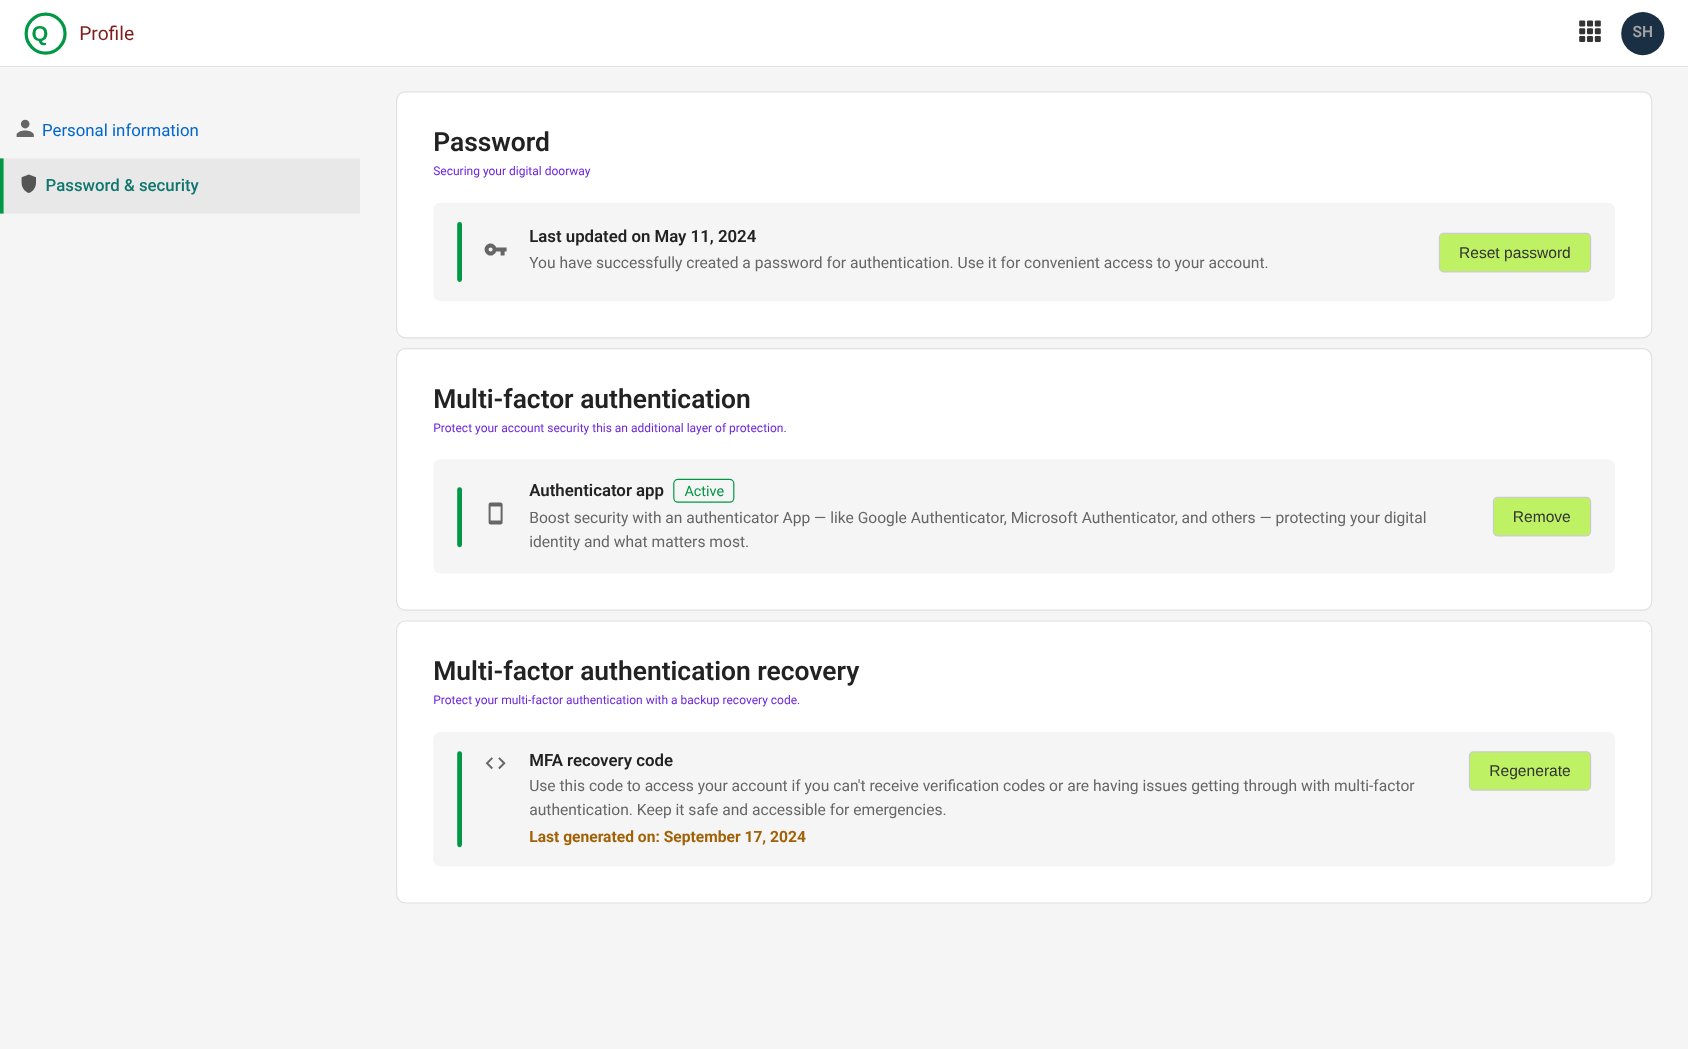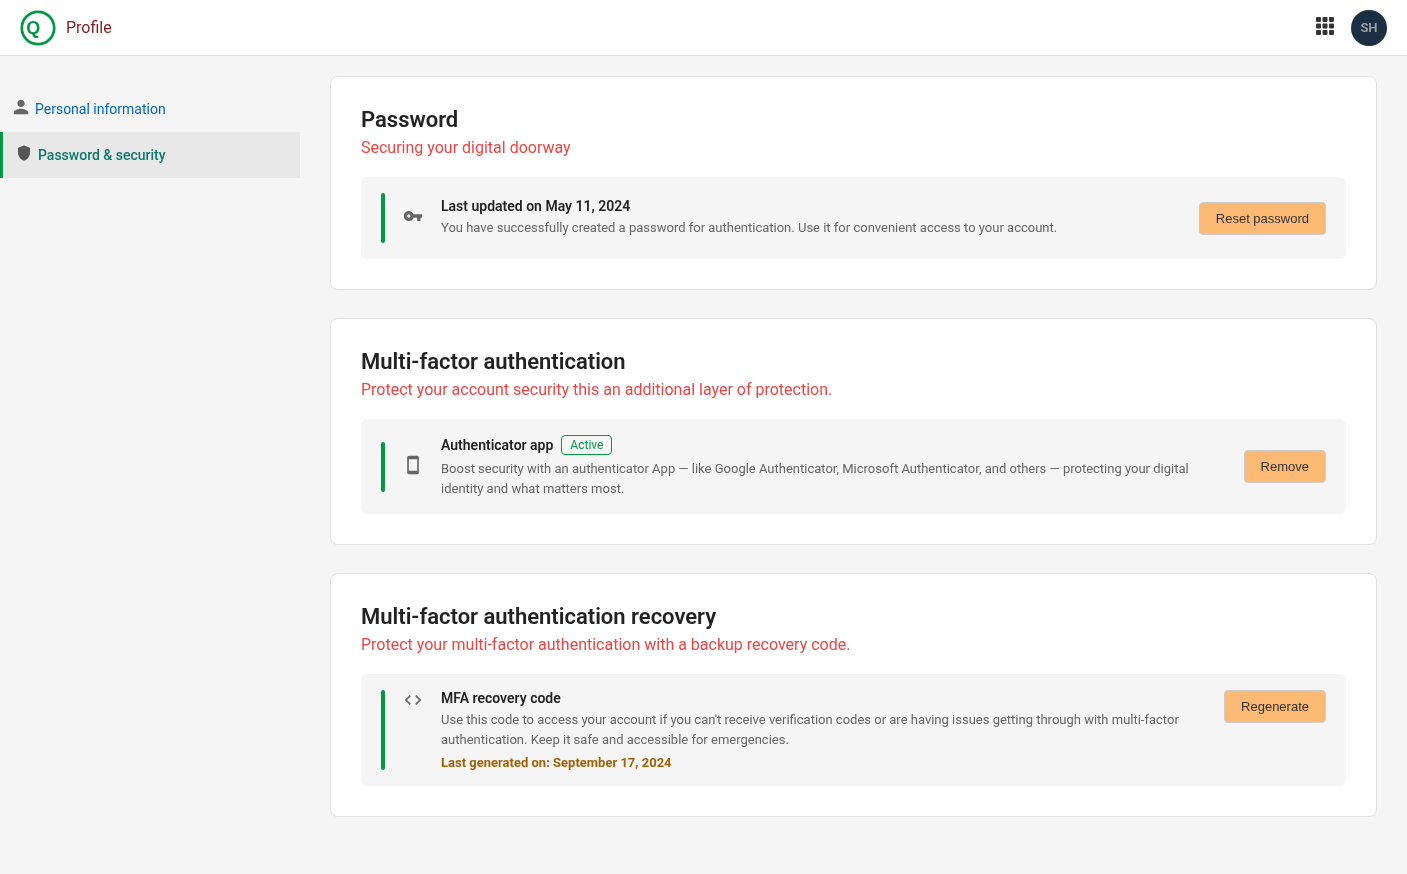--- a/index.html
+++ b/index.html
@@ -119,32 +119,32 @@
       flex: 1;
       padding: 20px 30px;
       overflow-y: auto;
     }
 
     
     .card {
       background: #fff;
       border-radius: 8px;
       padding: 30px;
-      margin-bottom: 28px;
+      margin-bottom: 8px;
       border: 1px solid #e0e0e0;
     }
     .card-title {
       font-size: 22px;
       font-weight: 600;
       color: #222;
       margin-bottom: 6px;
     }
     .card-subtitle {
-      font-size: 16px;
-      color: #ef4444;
+      font-size: 10px;
+      color: #6d28d9;
       margin-bottom: 20px;
     }
 
     
     .item-row {
       background: #f5f5f5;
       border-radius: 6px;
       padding: 16px 20px;
       display: flex;
       align-items: center;
@@ -188,21 +188,21 @@
       font-size: 12px;
       color: #009845;
       font-weight: 400;
     }
 
     
     .btn {
       padding: 8px 16px;
       border: 1px solid #ccc;
       border-radius: 4px;
-      background: #fdba74;
+      background: #bef264;
       color: #333;
       font-size: 13px;
       cursor: pointer;
       white-space: nowrap;
     }
 
     
     .item-row.recovery {
       align-items: flex-start;
     }

